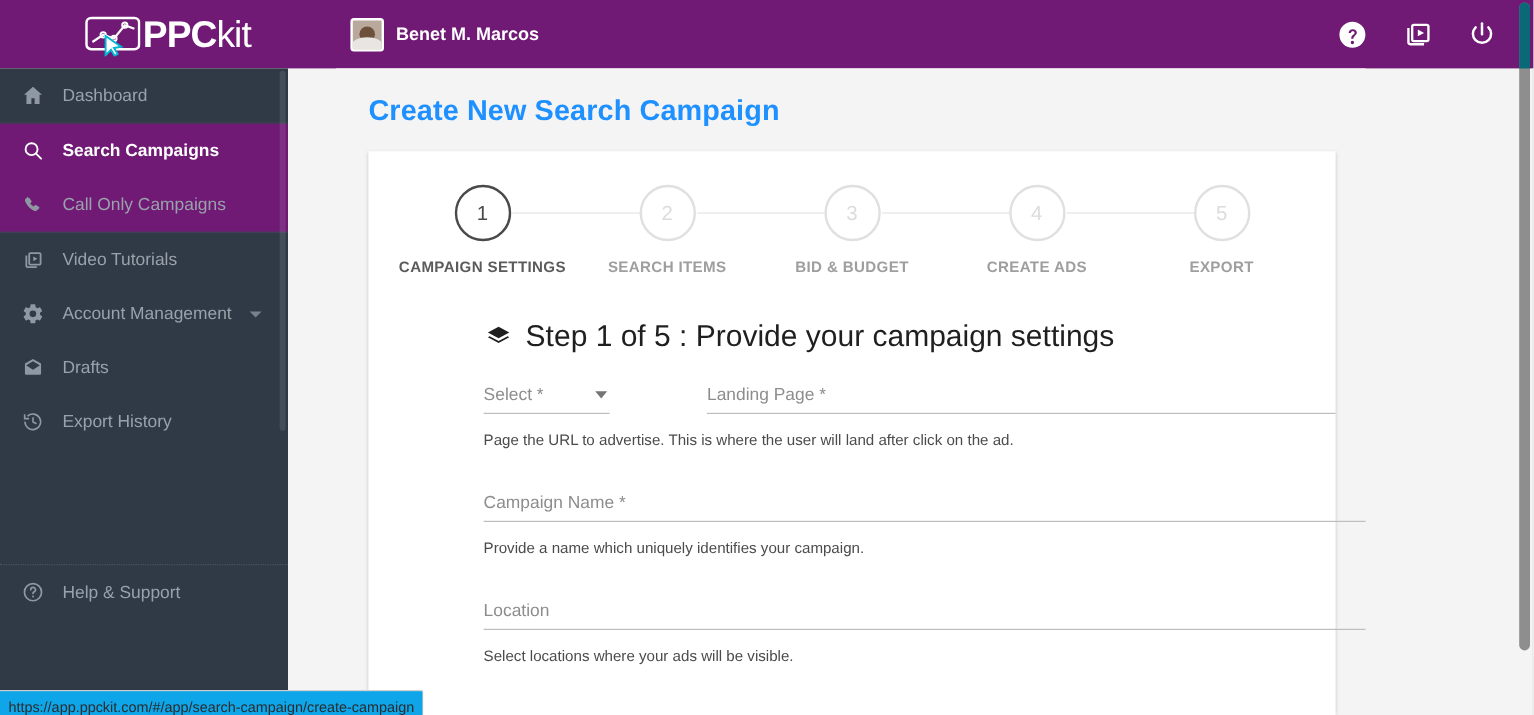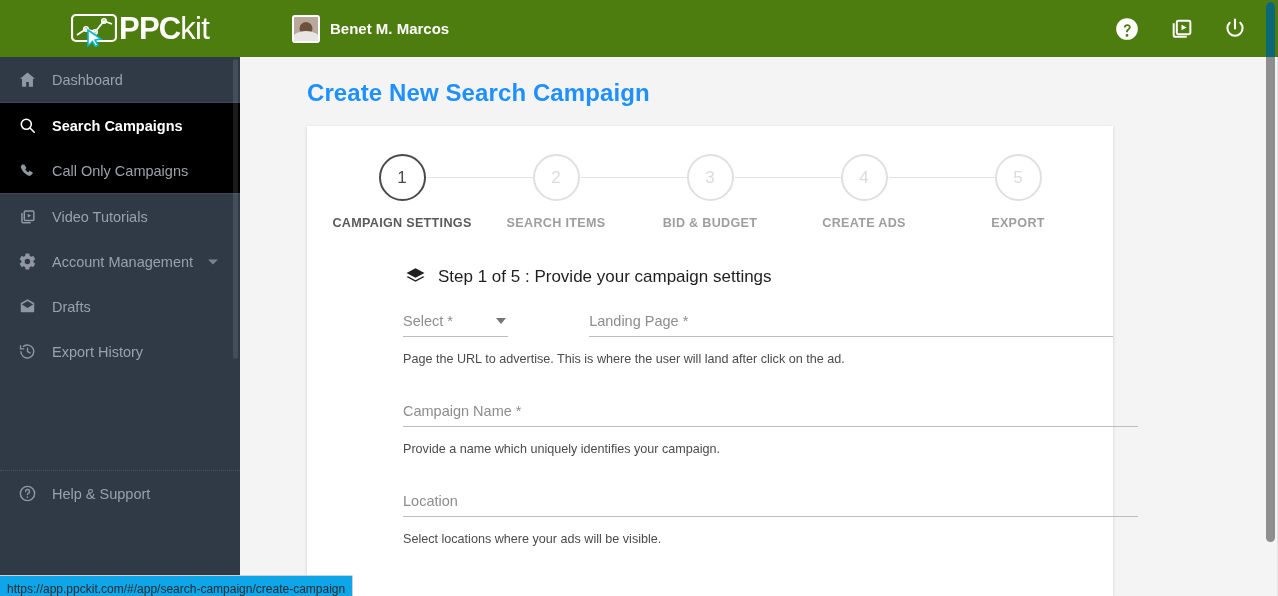--- a/index.html
+++ b/index.html
@@ -8,21 +8,21 @@
     overflow: hidden;
     font-family: "Liberation Sans", sans-serif;
     background: #f4f4f4;
   }
   #app { position: relative; width: 1278px; height: 596px; }
 
   
   .topbar {
     position: absolute; top: 0; left: 0;
     width: 1278px; height: 57px;
-    background: #4d7c0f;
+    background: #701a75;
     display: flex; align-items: center;
   }
   .logo-zone {
     width: 280px; height: 57px;
     display: flex; align-items: center; justify-content: center;
     flex: 0 0 280px;
   }
   .logo-mark { width: 46px; height: 36px; margin-right: 2px; }
   .logo-text {
     font-size: 31px; font-weight: bold; color: #ffffff;
@@ -72,21 +72,21 @@
 
   
   .sidebar {
     position: absolute; top: 57px; left: 0;
     width: 240px; height: 539px;
     background: #2f3a46;
     color: #9aa4ae;
     overflow: hidden;
   }
   .nav-group { border-bottom: 1px solid #3a4654; }
-  .nav-group.active-group { background: #000000; }
+  .nav-group.active-group { background: #701a75; }
   .nav-item {
     height: 45px; display: flex; align-items: center;
     padding-left: 18px; cursor: pointer;
     font-size: 14.5px; color: #99a2ab;
     position: relative;
   }
   .nav-item .nav-ico {
     width: 34px; flex: 0 0 34px;
     display: flex; align-items: center; color: #8f98a2;
   }
@@ -144,21 +144,21 @@
   .step-line {
     position: absolute; top: 23px; height: 1px; background: #e4e4e4; z-index: 1;
   }
   .step .line-right { left: calc(50% + 25px); right: -50%; }
   .step:last-child .line-right { display: none; }
 
   
   .step-heading {
     display: flex; align-items: center;
     margin: 36px 0 0 98px;
-    font-size: 17px; color: #1f1f1f;
+    font-size: 25px; color: #1f1f1f;
   }
   .step-heading .layers-ico { margin-right: 12px; color: #1f1f1f; display: flex; }
 
   
   .form { padding: 0 0 0 96px; margin-top: 26px; }
   .row { display: flex; }
   .field { position: relative; }
   .field .fl-label {
     font-size: 14.5px; color: #8d8d8d; padding-bottom: 7px;
     display: block; white-space: nowrap;

